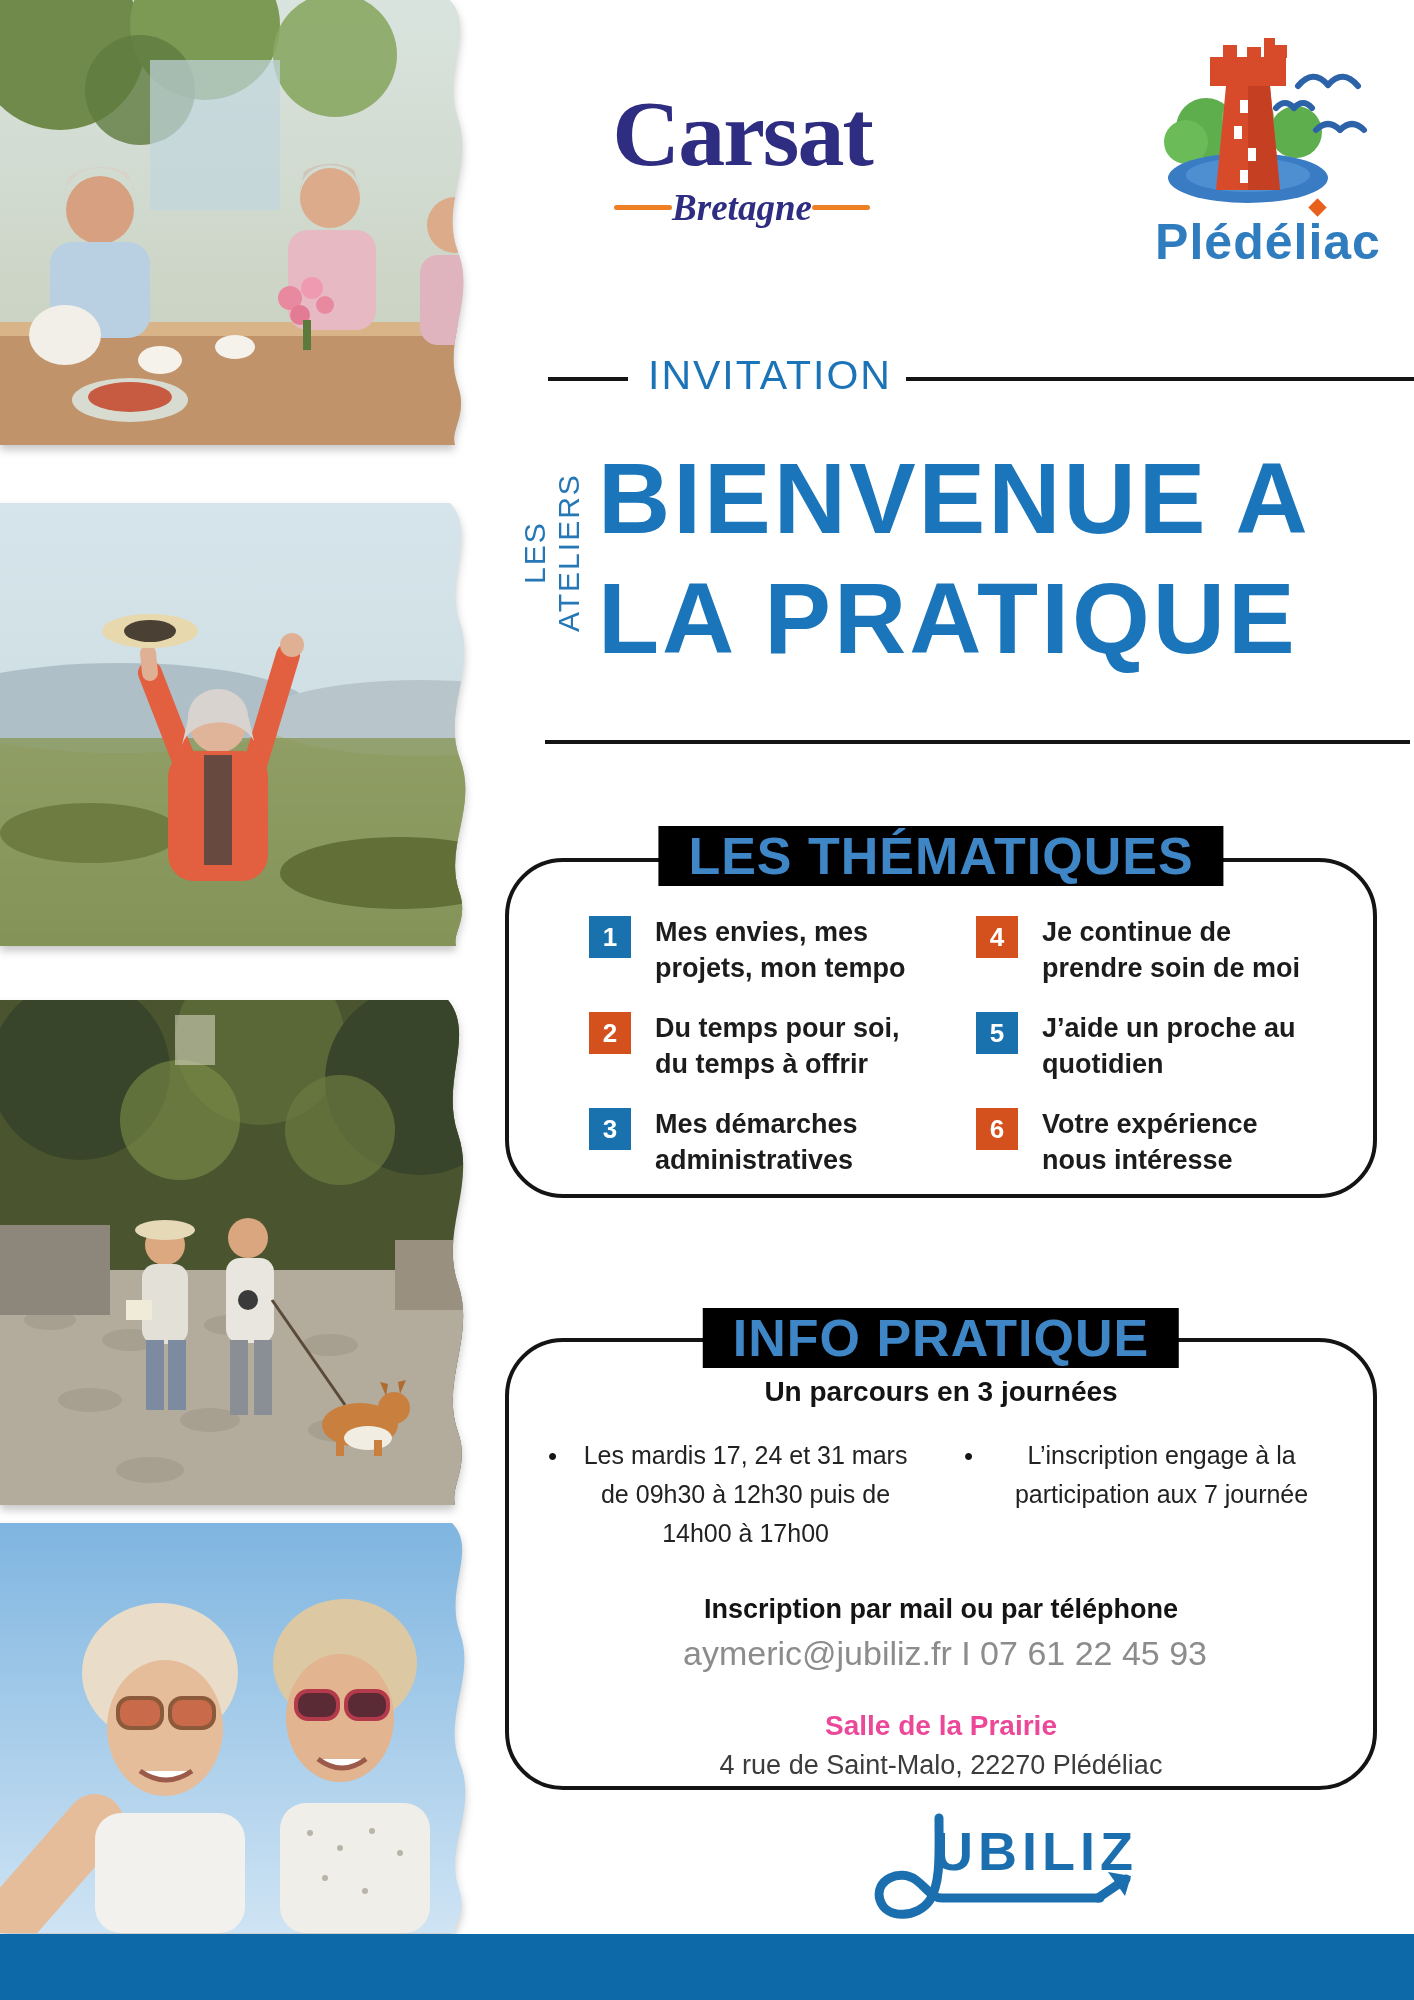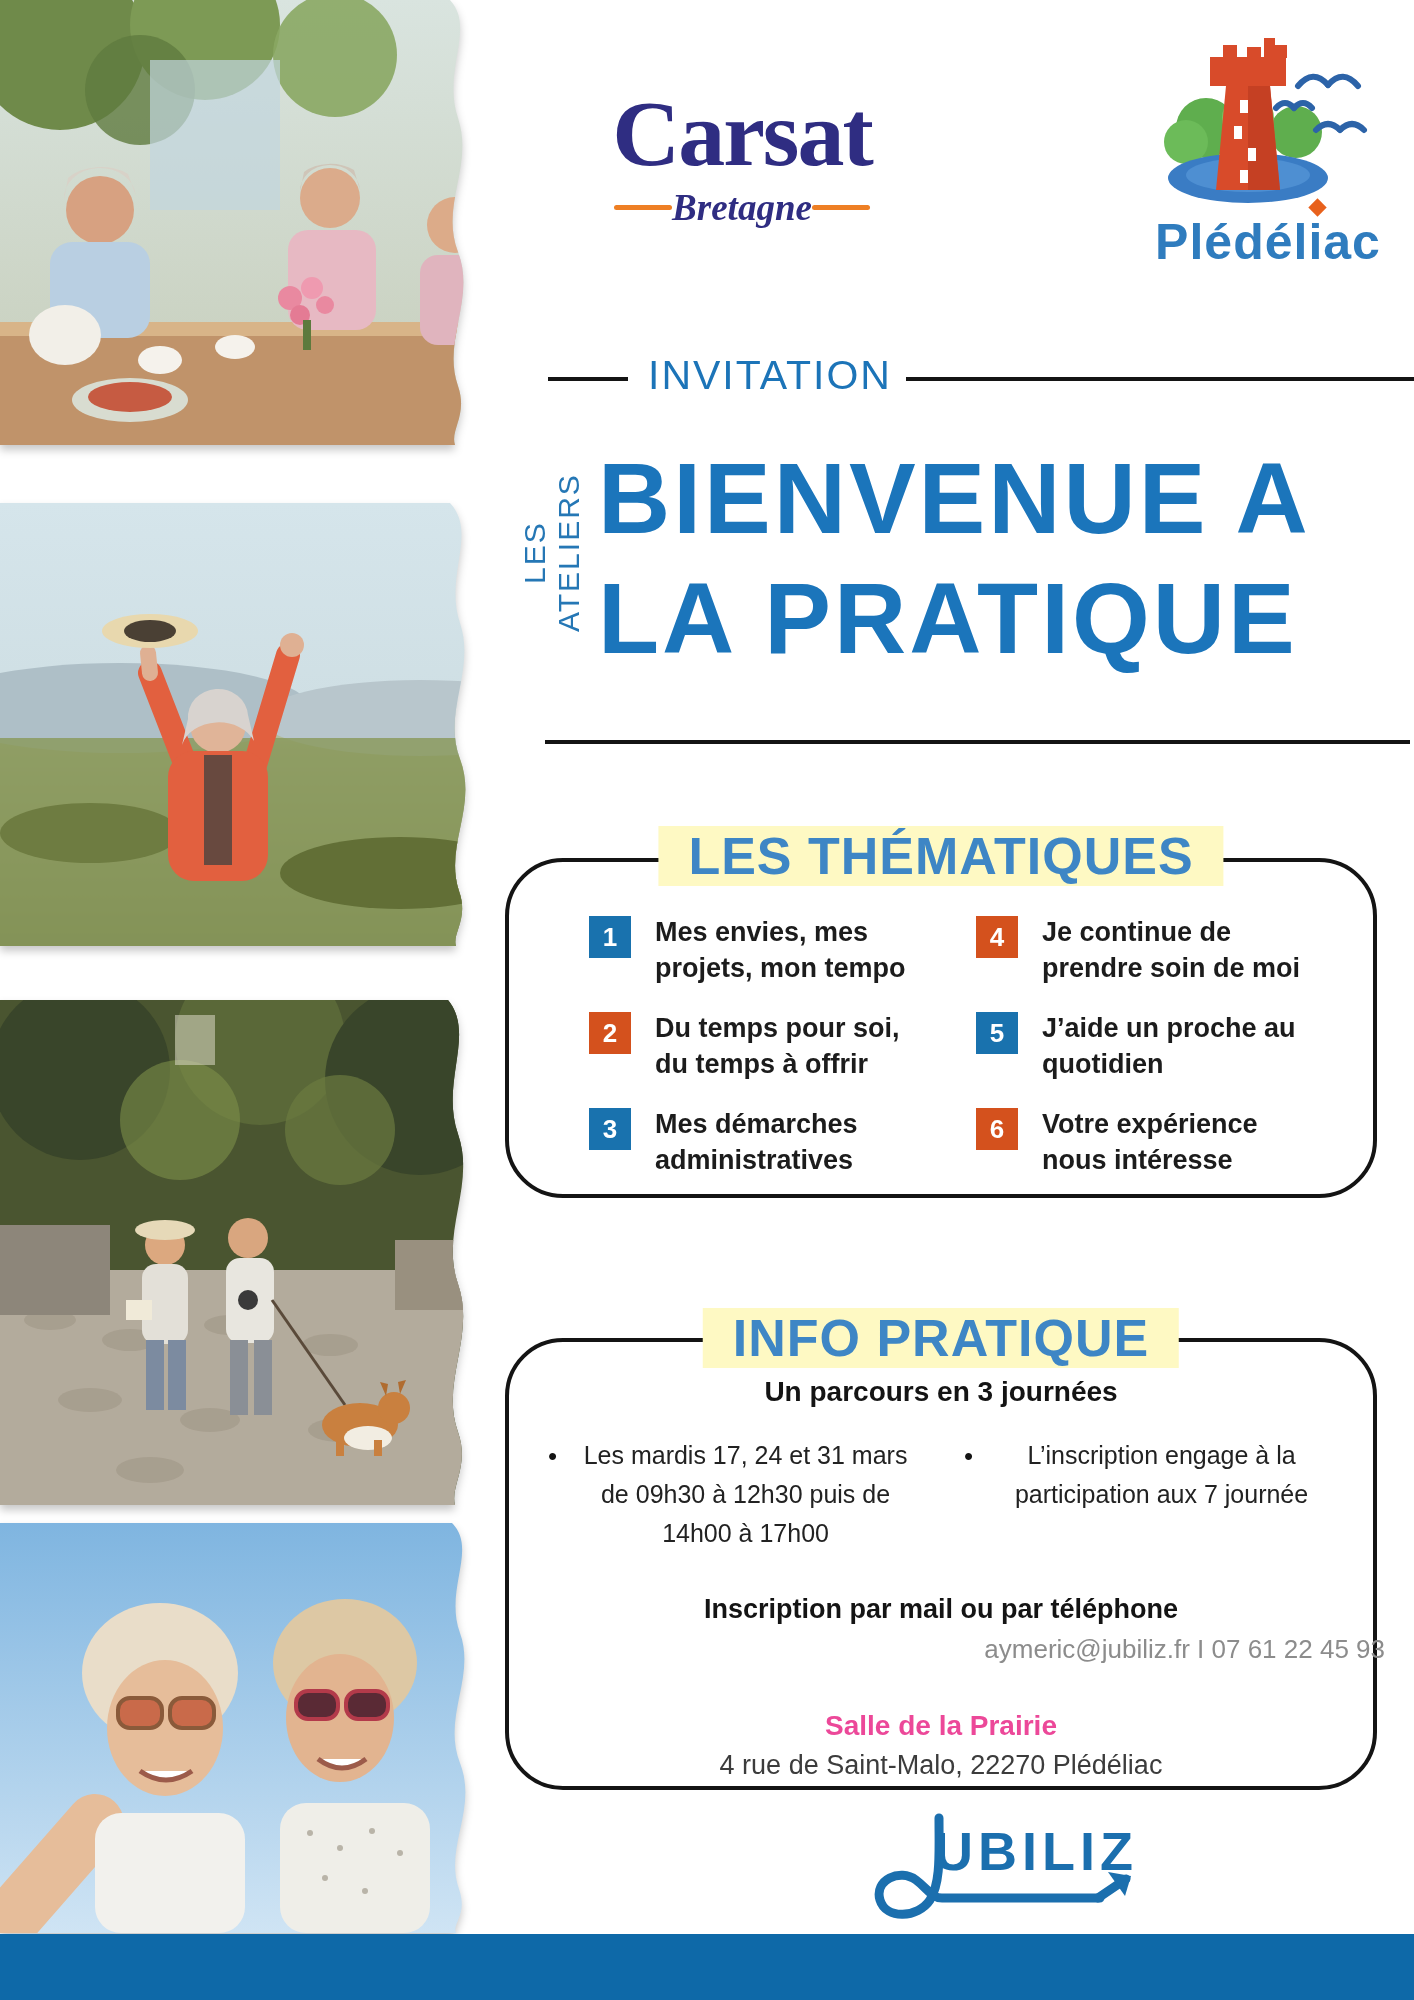--- a/index.html
+++ b/index.html
@@ -38,21 +38,21 @@
   .vertical-label { position:absolute; left:518px; top:444px; height:218px;
     writing-mode:vertical-rl; transform:rotate(180deg);
     font-size:30px; letter-spacing:2px; color:#2577b5; text-align:center; }
   .title { position:absolute; left:598px; top:438px; width:800px;
     font-size:100px; font-weight:bold; letter-spacing:3px; line-height:1.2; color:#1b75bb; }
   .title-divider { position:absolute; left:545px; top:740px; width:865px; height:4px; background:#141414; }
 
   
   .round-box { position:absolute; left:505px; width:872px; border:4px solid #141414; border-radius:58px; }
   .box-heading { position:absolute; left:50%; transform:translateX(-50%);
-    background:#fef9c3; padding:0 30px; white-space:nowrap;
+    background:#000000; padding:0 30px; white-space:nowrap;
     font-size:52px; font-weight:bold; letter-spacing:1px; color:#3e86c5; }
 
   .them-box { top:858px; height:340px; }
   .them-box .box-heading { top:-36px; }
   .them-grid { position:absolute; left:0; top:0; width:100%; height:100%;
     display:grid; grid-template-columns:1fr 1fr; grid-auto-rows:84px;
     padding:52px 56px 0 80px; column-gap:46px; row-gap:12px; }
   .them-item { display:flex; align-items:flex-start; gap:24px; }
   .num { flex:0 0 auto; width:42px; height:42px; display:flex; align-items:center; justify-content:center;
     color:#fff; font-size:26px; font-weight:bold; margin-top:2px; }
@@ -63,22 +63,22 @@
   .info-box { top:1338px; height:452px; }
   .info-box .box-heading { top:-34px; }
   .info-subtitle { position:absolute; top:34px; left:0; width:100%; text-align:center;
     font-size:28px; font-weight:bold; color:#141414; }
   .bullets { position:absolute; top:94px; left:0; width:100%; display:flex; justify-content:center; gap:46px; }
   .bullet { display:flex; gap:16px; width:370px; }
   .bullet-dot { font-size:26px; line-height:1.55; color:#141414; }
   .bullet-text { font-size:25px; line-height:1.55; text-align:center; color:#222; }
   .contact-title { position:absolute; top:252px; left:0; width:100%; text-align:center;
     font-size:27px; font-weight:bold; color:#141414; }
-  .contact-line { position:absolute; top:292px; left:12px; width:100%; text-align:right;
-    font-size:26px; color:#8c8c8c; }
+  .contact-line { position:absolute; top:292px; left:4px; width:100%; text-align:center;
+    font-size:34px; color:#8c8c8c; }
   .venue { position:absolute; top:368px; left:0; width:100%; text-align:center;
     font-size:28px; font-weight:bold; color:#ec4899; }
   .address { position:absolute; top:408px; left:0; width:100%; text-align:center;
     font-size:27px; color:#3c3c3c; }
 
   
   .jubiliz { position:absolute; left:842px; top:1806px; width:330px; height:130px; }
   .footer-bar { position:absolute; left:0; top:1934px; width:1414px; height:66px; background:#0e69a8; }
 </style>
 </head>

